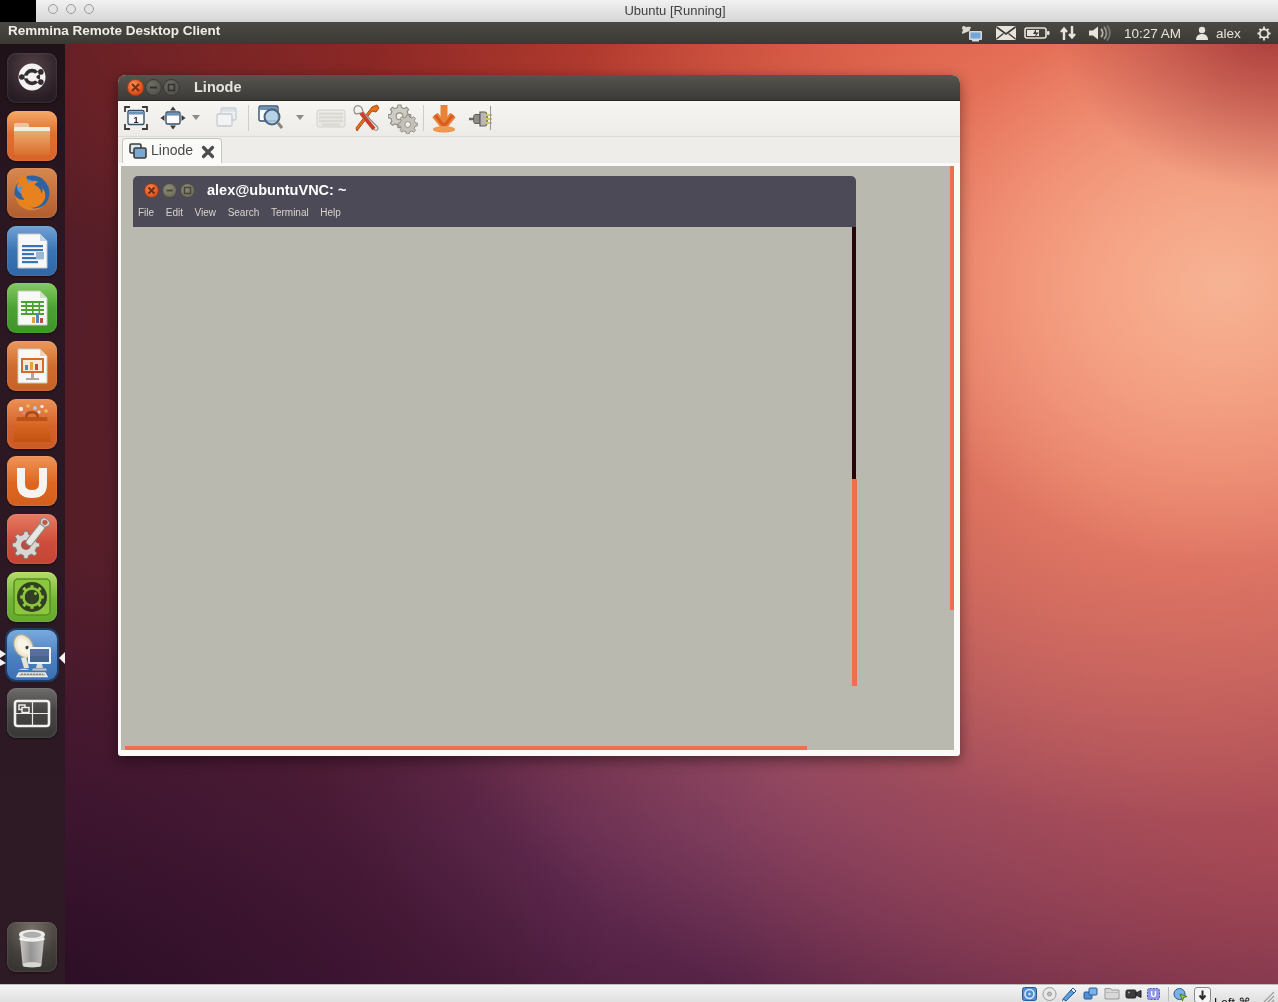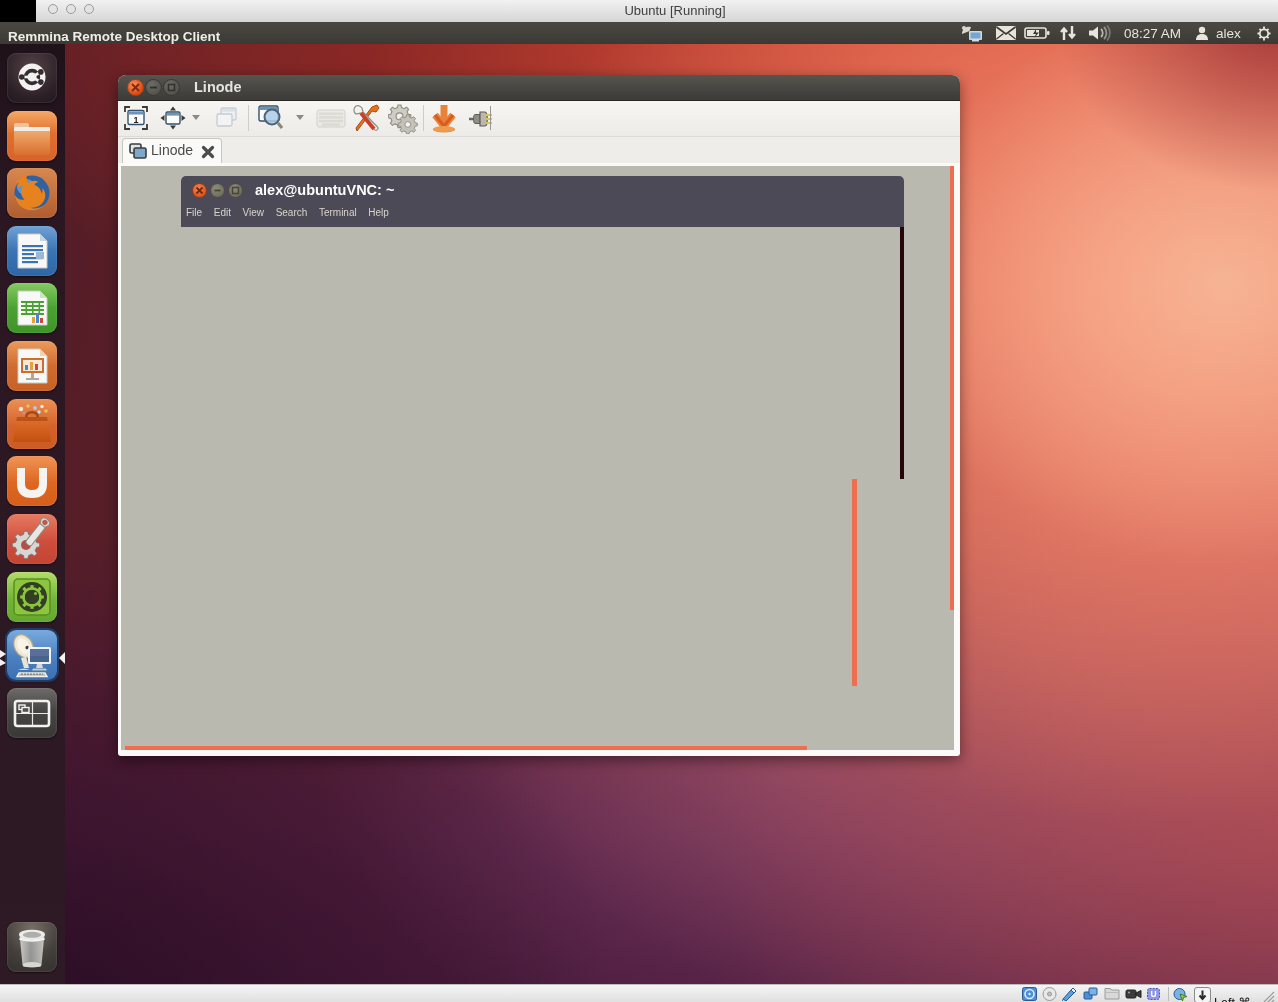--- a/index.html
+++ b/index.html
@@ -21,21 +21,21 @@
 
 #macbar { position:absolute; left:0; top:0; width:1278px; height:28px;
   background:linear-gradient(#f1f1f1,#d0d0d0); border-bottom:1px solid #888;margin-left:36px; }
 #macbar .circ { position:absolute; top:4px; width:10px; height:10px; border-radius:50%;
   border:1.5px solid #9b9b9b; background:#e3e3e3; }
 #mactitle { position:absolute; top:3px; left:0; width:100%; text-align:center;
   font-size:13px; color:#3f3f3f; }
 
 #panel { position:absolute; left:0; top:22px; width:1278px; height:22px;
   background:linear-gradient(#4a4943,#3a3934); }
-#paneltitle { position:absolute; left:8px; top:7px; font-size:13.5px; font-weight:bold; color:#f0ede6; }
+#paneltitle { position:absolute; left:8px; top:1px; font-size:13.5px; font-weight:bold; color:#f0ede6; }
 #ptime { position:absolute; left:1124px; top:4px; font-size:13.5px; color:#e8e4dc; }
 #puser { position:absolute; left:1216px; top:4px; font-size:13.5px; color:#e8e4dc; }
 .pic { position:absolute; top:3px; }
 
 #launcher { position:absolute; left:0; top:44px; width:65px; height:940px;
   background:linear-gradient(to bottom, #1f1219 0%, #2a1722 18%, #2e1a25 100%); }
 .tile { position:absolute; left:7px; width:50px; height:50px; border-radius:9px;
   box-shadow:0 1px 2px rgba(0,0,0,.5), inset 0 0 2px rgba(255,255,255,.25); }
 .tile svg { position:absolute; left:0; top:0; }
 
@@ -51,21 +51,21 @@
 #rtool { position:absolute; left:0; top:26px; width:100%; height:36px;
   background:linear-gradient(#f7f6f3,#ecebe7); border-bottom:1px solid #dddbd5; }
 #rtool svg { position:absolute; }
 .tsep { position:absolute; top:4px; width:1px; height:26px; background:#cfcdc7; }
 #rtabs { position:absolute; left:0; top:62px; width:100%; height:26px; background:#efede9; }
 #rtab { position:absolute; left:4px; top:1px; width:100px; height:25px;
   background:#fafaf8; border:1px solid #c8c6c0; border-bottom:none; border-radius:4px 4px 0 0; }
 #rtab span { position:absolute; left:28px; top:3px; font-size:14px; color:#4a4a46; }
 #rvnc { position:absolute; left:3px; top:91px; width:833px; height:584px; background:#bab9b0; }
 
-#term { position:absolute; left:12px; top:10px; width:723px; height:510px;margin-left:48px; }
+#term { position:absolute; left:12px; top:10px; width:723px; height:510px; }
 #thead { position:absolute; left:0; top:0; width:723px; height:51px;
   background:#4c4a56; border-radius:5px 5px 0 0; }
 #thead .tbtn { position:absolute; top:7px; width:15px; height:15px; border-radius:50%;
   font-size:11px; font-weight:bold; text-align:center; line-height:14px; }
 #ttitle { position:absolute; left:74px; top:6px; font-size:14.5px; font-weight:bold; color:#fdfdfd; }
 #tmenu { position:absolute; left:5px; top:31px; font-size:10px; color:#d8d4cd; }
 #tmenu span { margin-right:11.6px; }
 #tbody { position:absolute; left:0; top:51px; width:719px; height:459px; background:#2e060d; }
 #tprompt { position:absolute; left:2px; top:4px; font-family:"Liberation Mono",monospace;
   font-size:14.6px; color:#ddd3d6; }
@@ -109,21 +109,21 @@
   <svg class="pic" style="left:1058px" width="22" height="16" viewBox="0 0 22 16">
     <path d="M6 15 L6 4 M3 7 L6 3.5 L9 7" stroke="#e8e4dc" stroke-width="2.4" fill="none"></path>
     <path d="M14 1 L14 12 M11 9 L14 12.5 L17 9" stroke="#e8e4dc" stroke-width="2.4" fill="none"></path>
   </svg>
   <svg class="pic" style="left:1088px" width="26" height="16" viewBox="0 0 26 16">
     <path d="M1 5.5 L5 5.5 L10 1.5 L10 14.5 L5 10.5 L1 10.5 Z" fill="#e8e4dc"></path>
     <path d="M13 4 A 5.5 5.5 0 0 1 13 12" stroke="#b8b4ac" stroke-width="1.8" fill="none"></path>
     <path d="M16 2 A 8.5 8.5 0 0 1 16 14" stroke="#98948c" stroke-width="1.8" fill="none"></path>
     <path d="M19 0.5 A 11 11 0 0 1 19 15.5" stroke="#787670" stroke-width="1.8" fill="none"></path>
   </svg>
-  <div id="ptime">08:27 AM</div>
+  <div id="ptime">10:27 AM</div>
   <div id="puser">alex</div>
   <svg class="pic" style="left:1194px" width="16" height="16" viewBox="0 0 16 16">
     <circle cx="8" cy="5" r="3.2" fill="#e8e4dc"></circle>
     <path d="M2 15 C2 10.5 5 9 8 9 C11 9 14 10.5 14 15 Z" fill="#e8e4dc"></path>
   </svg>
   <svg class="pic" style="left:1255px" width="18" height="17" viewBox="0 0 18 17">
     <g stroke="#e8e4dc" stroke-width="1.8" fill="none">
       <circle cx="9" cy="8.5" r="4.2"></circle>
       <path d="M9 1.5 L9 4 M9 13 L9 15.5 M2.5 8.5 L5 8.5 M13 8.5 L15.5 8.5 M4.4 3.9 L6.2 5.7 M11.8 11.3 L13.6 13.1 M13.6 3.9 L11.8 5.7 M6.2 11.3 L4.4 13.1"></path>
     </g>

